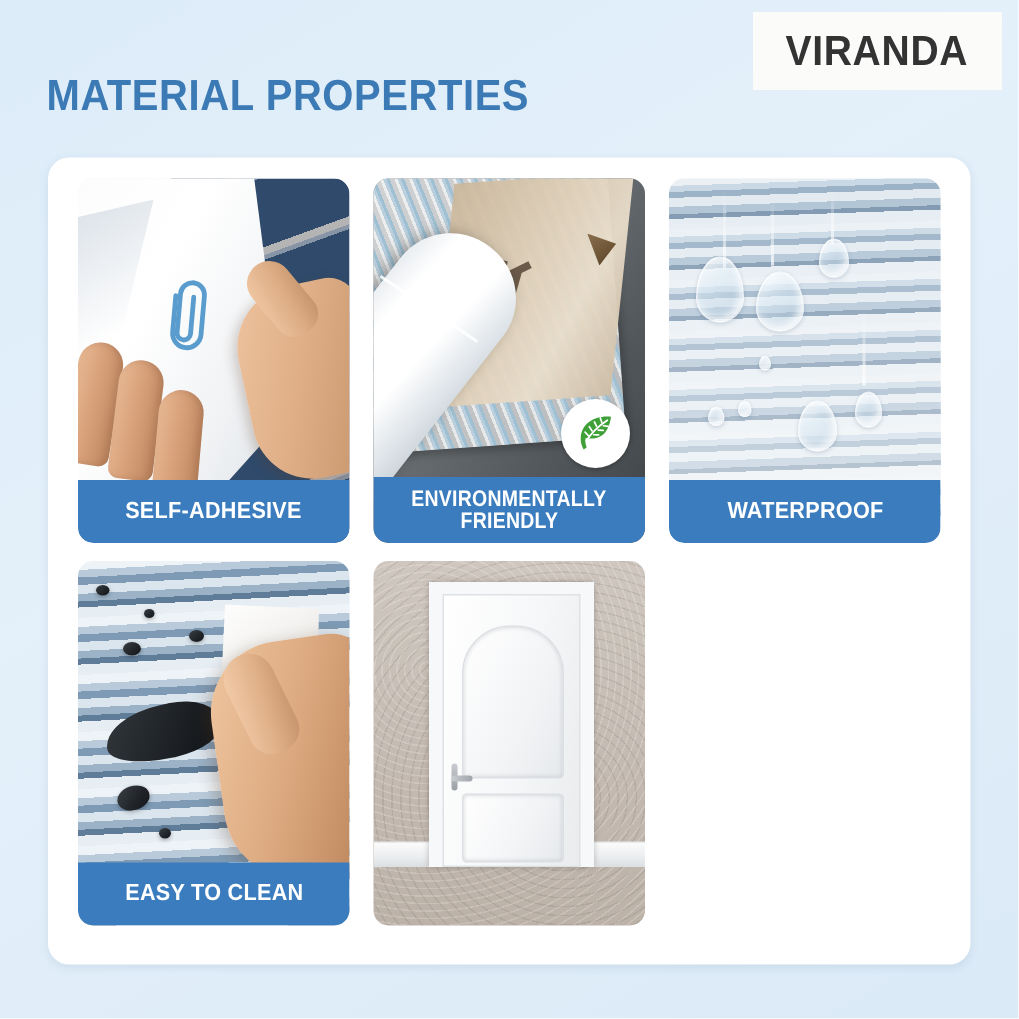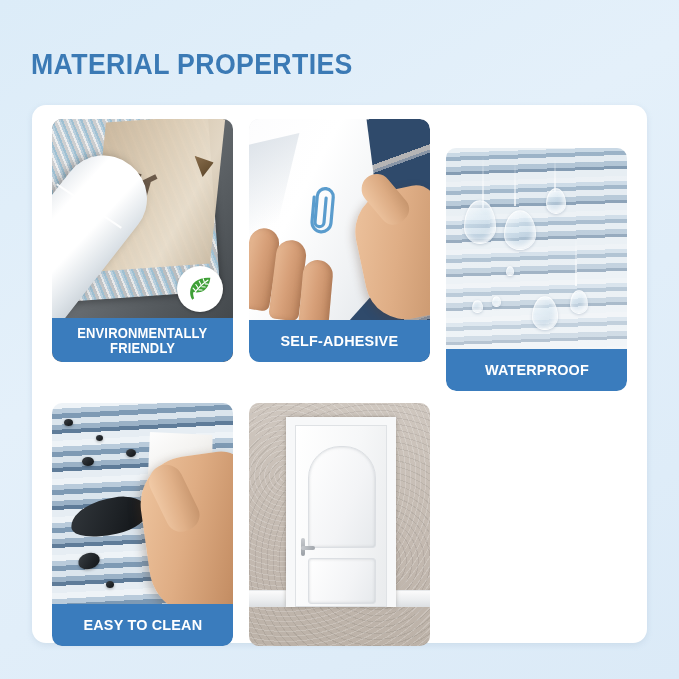--- a/index.html
+++ b/index.html
@@ -330,21 +330,20 @@
   .t4 {
     background:
       repeating-linear-gradient(178deg,
         #e8eef3 0 5px,
         #c3d4e2 5px 9px,
         #8fa9c0 9px 13px,
         #dfe8ef 13px 19px,
         #a7bdd0 19px 24px,
         #6f8ba6 24px 27px,
         #e3ebf1 27px 34px);
-    margin-top: 29px;
   }
   .t4 .haze {
     position: absolute; inset: 0;
     background: linear-gradient(180deg, rgba(255,255,255,0.10) 0%, rgba(255,255,255,0.45) 72%, rgba(255,255,255,0.62) 100%);
   }
   .drop {
     position: absolute;
     background: linear-gradient(150deg, rgba(255,255,255,0.9) 0%, rgba(220,235,245,0.55) 40%, rgba(150,180,205,0.35) 100%);
     border-radius: 50% 50% 50% 50% / 62% 62% 38% 38%;
     border: 1px solid rgba(255,255,255,0.75);
@@ -477,53 +476,29 @@
     left: 0; right: 0; bottom: 39px;
     height: 4px;
     background: #cfd3d6;
   }
 </style>
 </head>
 <body>
 
 <div id="infographic">
 
+  <div class="logo-box">
+    <div class="logo-text">VIRANDA</div>
+  </div>
 
   <div class="page-title">MATERIAL PROPERTIES</div>
 
   <div class="card">
     <div class="grid">
 
-
-      <div class="tile t2">
-        <div class="tile-img">
-          <div class="print"></div>
-          <div class="print-sand"></div>
-          <div class="post p1"></div>
-          <div class="post p2"></div>
-          <div class="post rail"></div>
-          <div class="roll"></div>
-          <div class="edge-line"></div>
-          <div class="roll-tip"></div>
-        </div>
-        <div class="leaf-badge">
-          <svg width="30" height="30" viewBox="0 0 32 32" aria-hidden="true">
-            <path d="M27 4C15 3 6 9 5.5 19c-.3 5 2.2 8.4 2.2 8.4l2.1-1.6S8.2 22.6 9 19.2c2.4.6 7.6 1 12-2.2C26.3 13.1 27 4 27 4z" fill="#3fa037"></path>
-            <path d="M24.4 6.6C19 10.2 13.8 14.2 9.6 21.2" stroke="#ffffff" stroke-width="1.4" fill="none" stroke-linecap="round"></path>
-            <path d="M20.5 8.2l-1.1-3.3M16.8 11l-1.6-3.2M13.6 14.2l-2-3M11 17.6l-2.4-2.6" stroke="#ffffff" stroke-width="1.2" stroke-linecap="round"></path>
-            <path d="M21.6 10.5l3.4.4M18 13.6l3.5.2M14.8 16.9l3.4.1" stroke="#ffffff" stroke-width="1.2" stroke-linecap="round"></path>
-          </svg>
-        </div>
-        <div class="label two-line">
-          <span>
-            <span>ENVIRONMENTALLY</span><br>
-            <span>FRIENDLY</span>
-          </span>
-        </div>
-      </div>
 
       <div class="tile t3">
         <div class="tile-img">
           <div class="marble">
             <div class="marble-veins"></div>
           </div>
           <div class="hand-r"></div>
           <div class="thumb"></div>
           <div class="peel">
             <div class="peel-fold"></div>
@@ -538,20 +513,47 @@
             <div class="finger f1"></div>
             <div class="finger f2"></div>
             <div class="finger f3"></div>
           </div>
         </div>
         <div class="label">
           <span>SELF-ADHESIVE</span>
         </div>
       </div>
 
+      <div class="tile t2">
+        <div class="tile-img">
+          <div class="print"></div>
+          <div class="print-sand"></div>
+          <div class="post p1"></div>
+          <div class="post p2"></div>
+          <div class="post rail"></div>
+          <div class="roll"></div>
+          <div class="edge-line"></div>
+          <div class="roll-tip"></div>
+        </div>
+        <div class="leaf-badge">
+          <svg width="30" height="30" viewBox="0 0 32 32" aria-hidden="true">
+            <path d="M27 4C15 3 6 9 5.5 19c-.3 5 2.2 8.4 2.2 8.4l2.1-1.6S8.2 22.6 9 19.2c2.4.6 7.6 1 12-2.2C26.3 13.1 27 4 27 4z" fill="#3fa037"></path>
+            <path d="M24.4 6.6C19 10.2 13.8 14.2 9.6 21.2" stroke="#ffffff" stroke-width="1.4" fill="none" stroke-linecap="round"></path>
+            <path d="M20.5 8.2l-1.1-3.3M16.8 11l-1.6-3.2M13.6 14.2l-2-3M11 17.6l-2.4-2.6" stroke="#ffffff" stroke-width="1.2" stroke-linecap="round"></path>
+            <path d="M21.6 10.5l3.4.4M18 13.6l3.5.2M14.8 16.9l3.4.1" stroke="#ffffff" stroke-width="1.2" stroke-linecap="round"></path>
+          </svg>
+        </div>
+        <div class="label two-line">
+          <span>
+            <span>ENVIRONMENTALLY</span><br>
+            <span>FRIENDLY</span>
+          </span>
+        </div>
+      </div>
+
       <div class="tile t4">
         <div class="tile-img">
           <div class="haze"></div>
           <div class="trail" style="left:36px; top:8px; height:52px;"></div>
           <div class="trail" style="left:68px; top:14px; height:44px;"></div>
           <div class="trail" style="left:108px; top:10px; height:34px;"></div>
           <div class="drop" style="left:18px; top:52px; width:30px; height:42px;"></div>
           <div class="drop" style="left:58px; top:62px; width:30px; height:38px;"></div>
           <div class="drop" style="left:100px; top:40px; width:18px; height:24px;"></div>
           <div class="drop" style="left:86px; top:148px; width:24px; height:32px;"></div>

